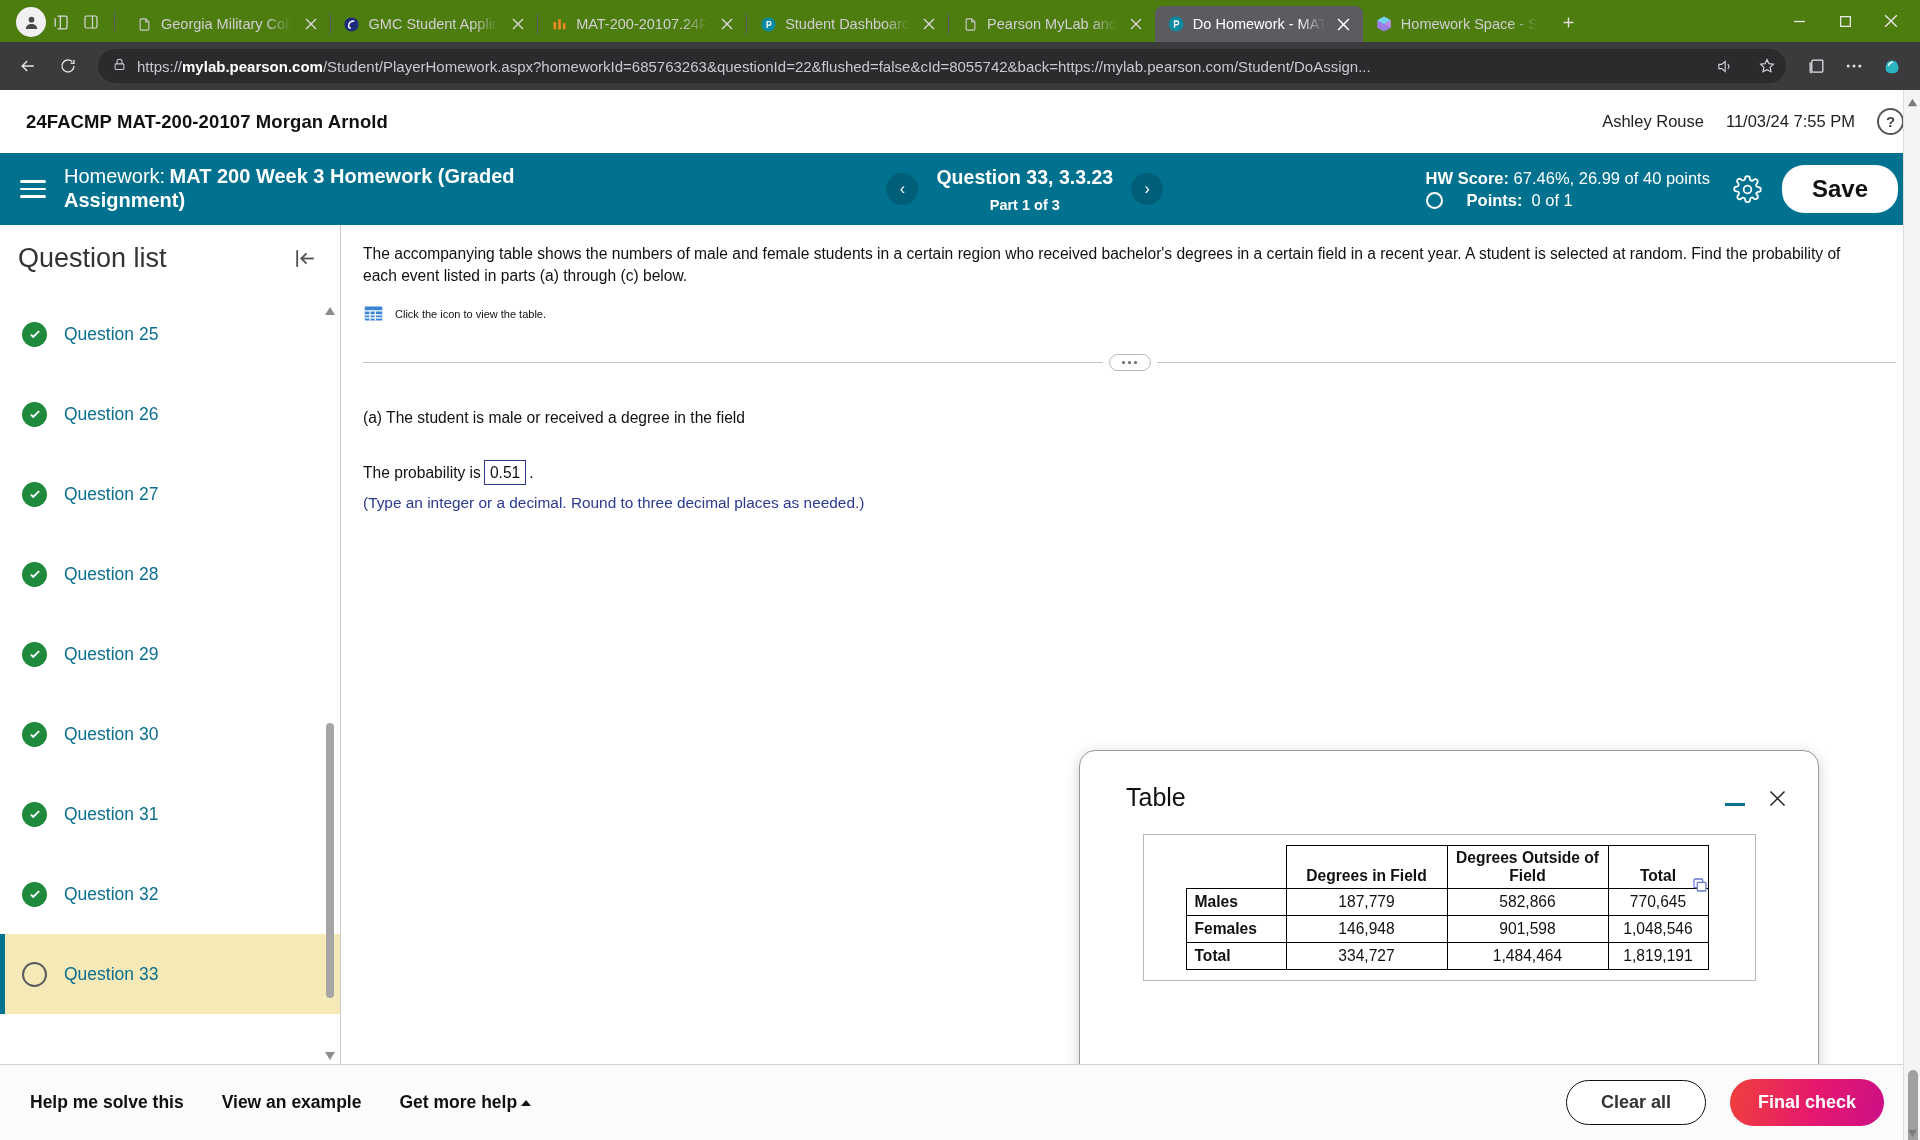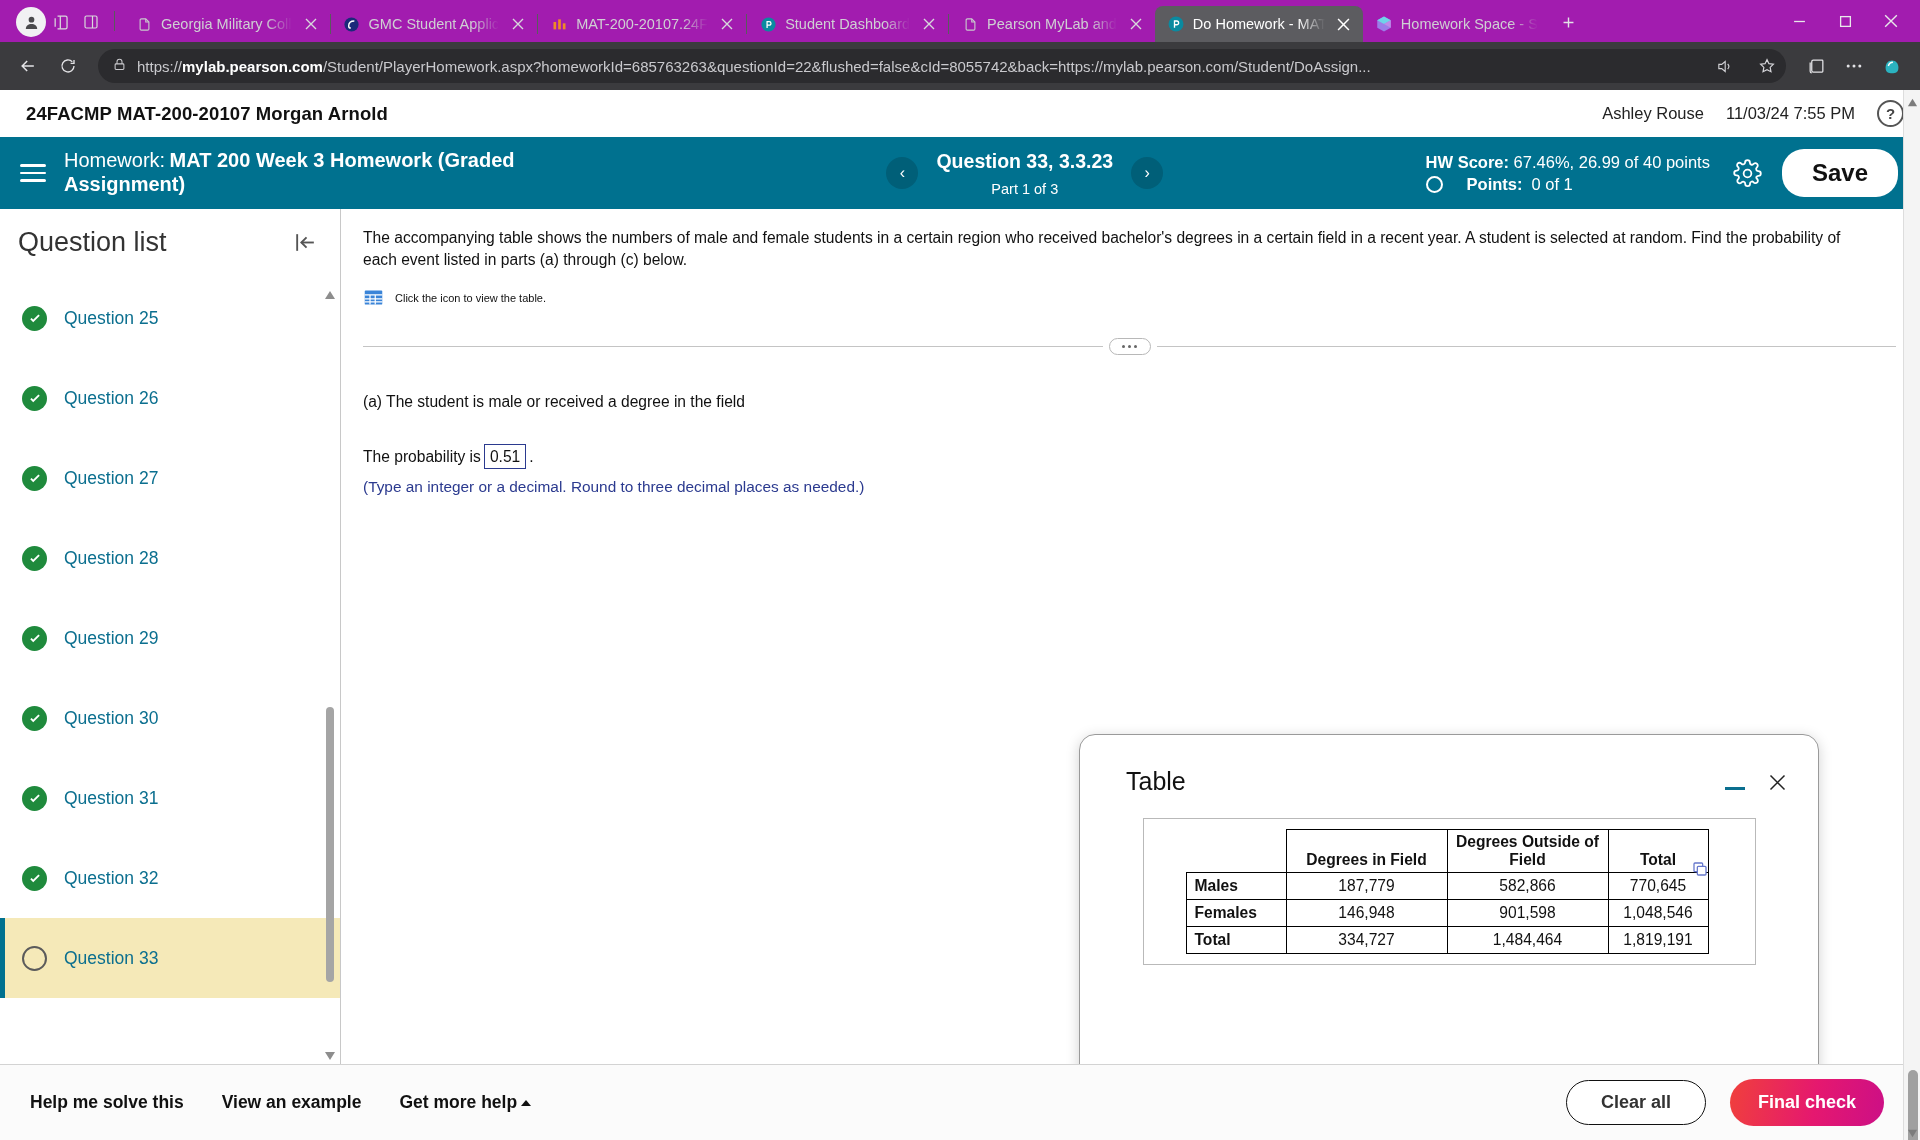--- a/index.html
+++ b/index.html
@@ -7,21 +7,21 @@
     width: 1920px; height: 1140px;
     font-family: "Liberation Sans", sans-serif;
     overflow: hidden;
     background: #3b3b3e;
   }
 
   
   .browser { width: 1920px; height: 1140px; display: flex; flex-direction: column; background: #3b3b3e; }
 
   .tabstrip {
-    height: 42px; background: #a21caf;
+    height: 42px; background: #4d7c0f;
     display: flex; align-items: flex-end; padding: 0 6px 0 8px; gap: 0;
     position: relative; flex: none;
   }
   .tb-icon {
     width: 30px; height: 30px; display: flex; align-items: center; justify-content: center;
     color: #d9d9dc; flex: none; margin-bottom: 5px;
   }
   .profile-pill {
     width: 30px; height: 30px; border-radius: 50%; background: #f1f1f3;
     display: flex; align-items: center; justify-content: center; flex: none; margin-bottom: 5px;
@@ -63,21 +63,21 @@
     -webkit-mask-image: linear-gradient(to right, #000 97%, transparent 100%);
     mask-image: linear-gradient(to right, #000 97%, transparent 100%);
   }
   .omnibox .urltext b { color: #fff; font-weight: 600; }
   .tb-right { display: flex; align-items: center; gap: 2px; }
 
   
   .page { flex: 1; background: #fff; display: flex; flex-direction: column; position: relative; overflow: hidden; }
 
   .course-bar {
-    height: 47px; background: #fff; display: flex; align-items: center;
+    height: 63px; background: #fff; display: flex; align-items: center;
     padding: 0 16px 0 26px; flex: none; border-bottom: 0;
   }
   .course-title { font-size: 18.5px; font-weight: 700; color: #111; letter-spacing: .1px; }
   .course-right { margin-left: auto; display: flex; align-items: center; gap: 22px; }
   .course-user { font-size: 16.5px; color: #222; }
   .course-date { font-size: 16.5px; color: #222; }
   .help-circle {
     width: 27px; height: 27px; border-radius: 50%; border: 2px solid #555;
     display: flex; align-items: center; justify-content: center;
     font-size: 15px; color: #444; font-weight: 600;
@@ -93,21 +93,21 @@
   .hw-title { margin-left: 12px; max-width: 560px; line-height: 1.18; }
   .hw-title .lbl { font-size: 20px; font-weight: 400; }
   .hw-title .nm { font-size: 20px; font-weight: 700; }
   .qnav { margin-left: auto; display: flex; align-items: center; gap: 18px; }
   .navarrow {
     width: 32px; height: 32px; border-radius: 50%; background: #005f78;
     display: flex; align-items: center; justify-content: center; color: #fff; font-size: 16px; flex: none;
   }
   .qcenter { text-align: center; }
   .qcenter .qn { font-size: 19.5px; font-weight: 700; white-space: nowrap; }
-  .qcenter .qp { font-size: 14.5px; font-weight: 400; margin-top: 8px; }
+  .qcenter .qp { font-size: 14.5px; font-weight: 700; margin-top: 8px; }
   .score-box { margin-left: auto; margin-right: 18px; line-height: 1.35; }
   .score-box .l1 { font-size: 16.5px; }
   .score-box .l1 b { font-weight: 700; }
   .score-box .l2 { font-size: 16.5px; display: flex; align-items: center; gap: 9px; }
   .score-box .l2 b { font-weight: 700; padding-left: 15px; }
   .ring { width: 17px; height: 17px; border: 2.4px solid #fff; border-radius: 50%; flex: none; }
   .gear-btn { width: 40px; height: 40px; display: flex; align-items: center; justify-content: center; flex: none; margin-right: 14px; }
   .save-btn {
     background: #fff; color: #111; font-size: 24px; font-weight: 700;
     border-radius: 22px; padding: 10px 30px; border: none; flex: none;

